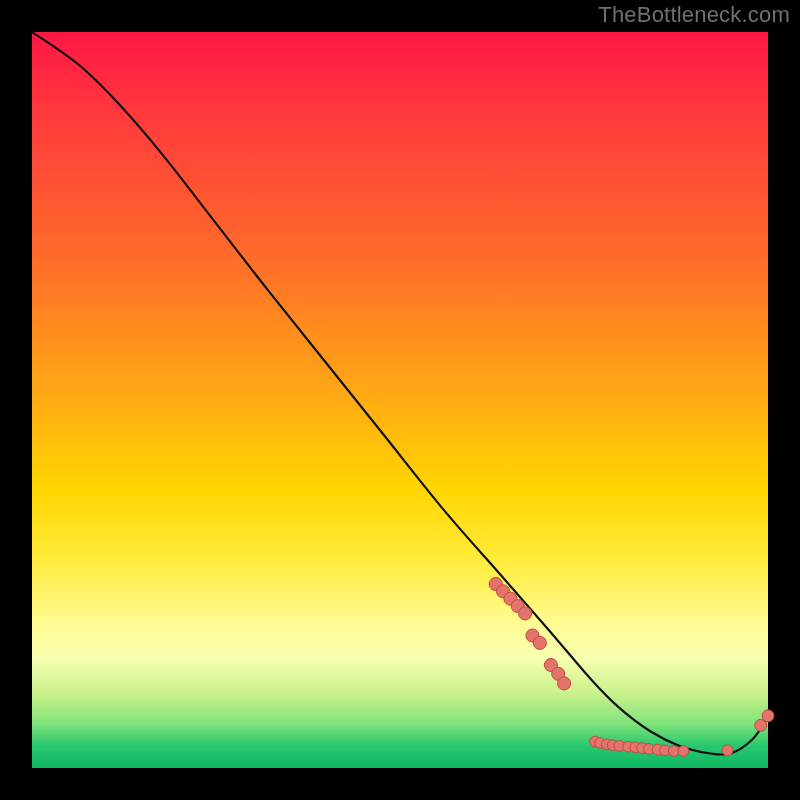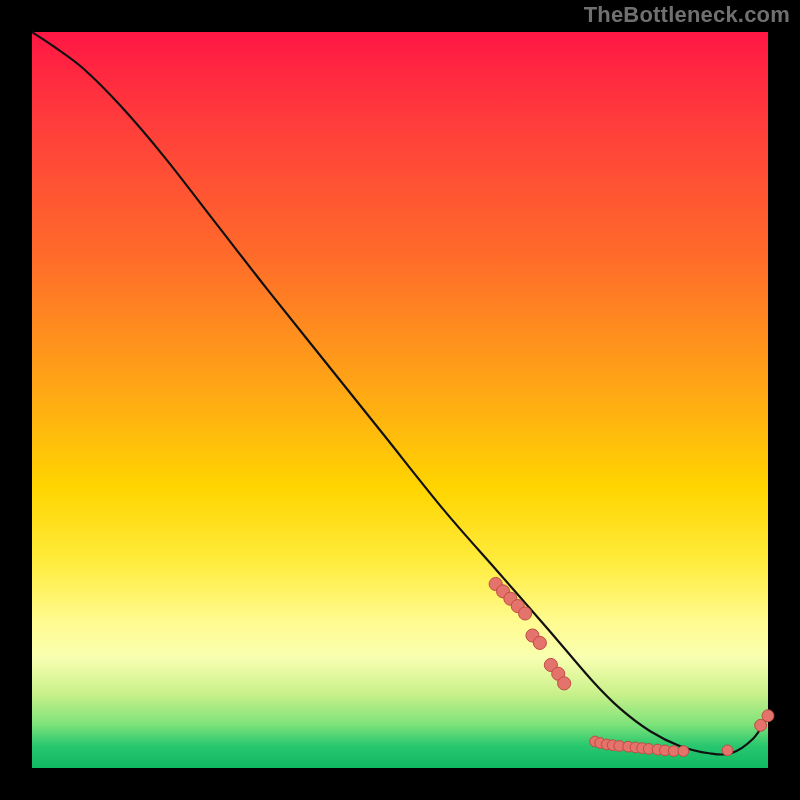--- a/index.html
+++ b/index.html
@@ -16,21 +16,21 @@
     width: 800px;
     height: 800px;
     background: #000;
   }
   .watermark {
     position: absolute;
     top: 2px;
     right: 10px;
     color: #707070;
     font-size: 22px;
-    font-weight: 700;
+    font-weight: 400;
     letter-spacing: 0.2px;
     user-select: none;
   }
   .plot-frame {
     position: absolute;
     left: 30px;
     top: 30px;
     width: 740px;
     height: 740px;
     box-sizing: border-box;

